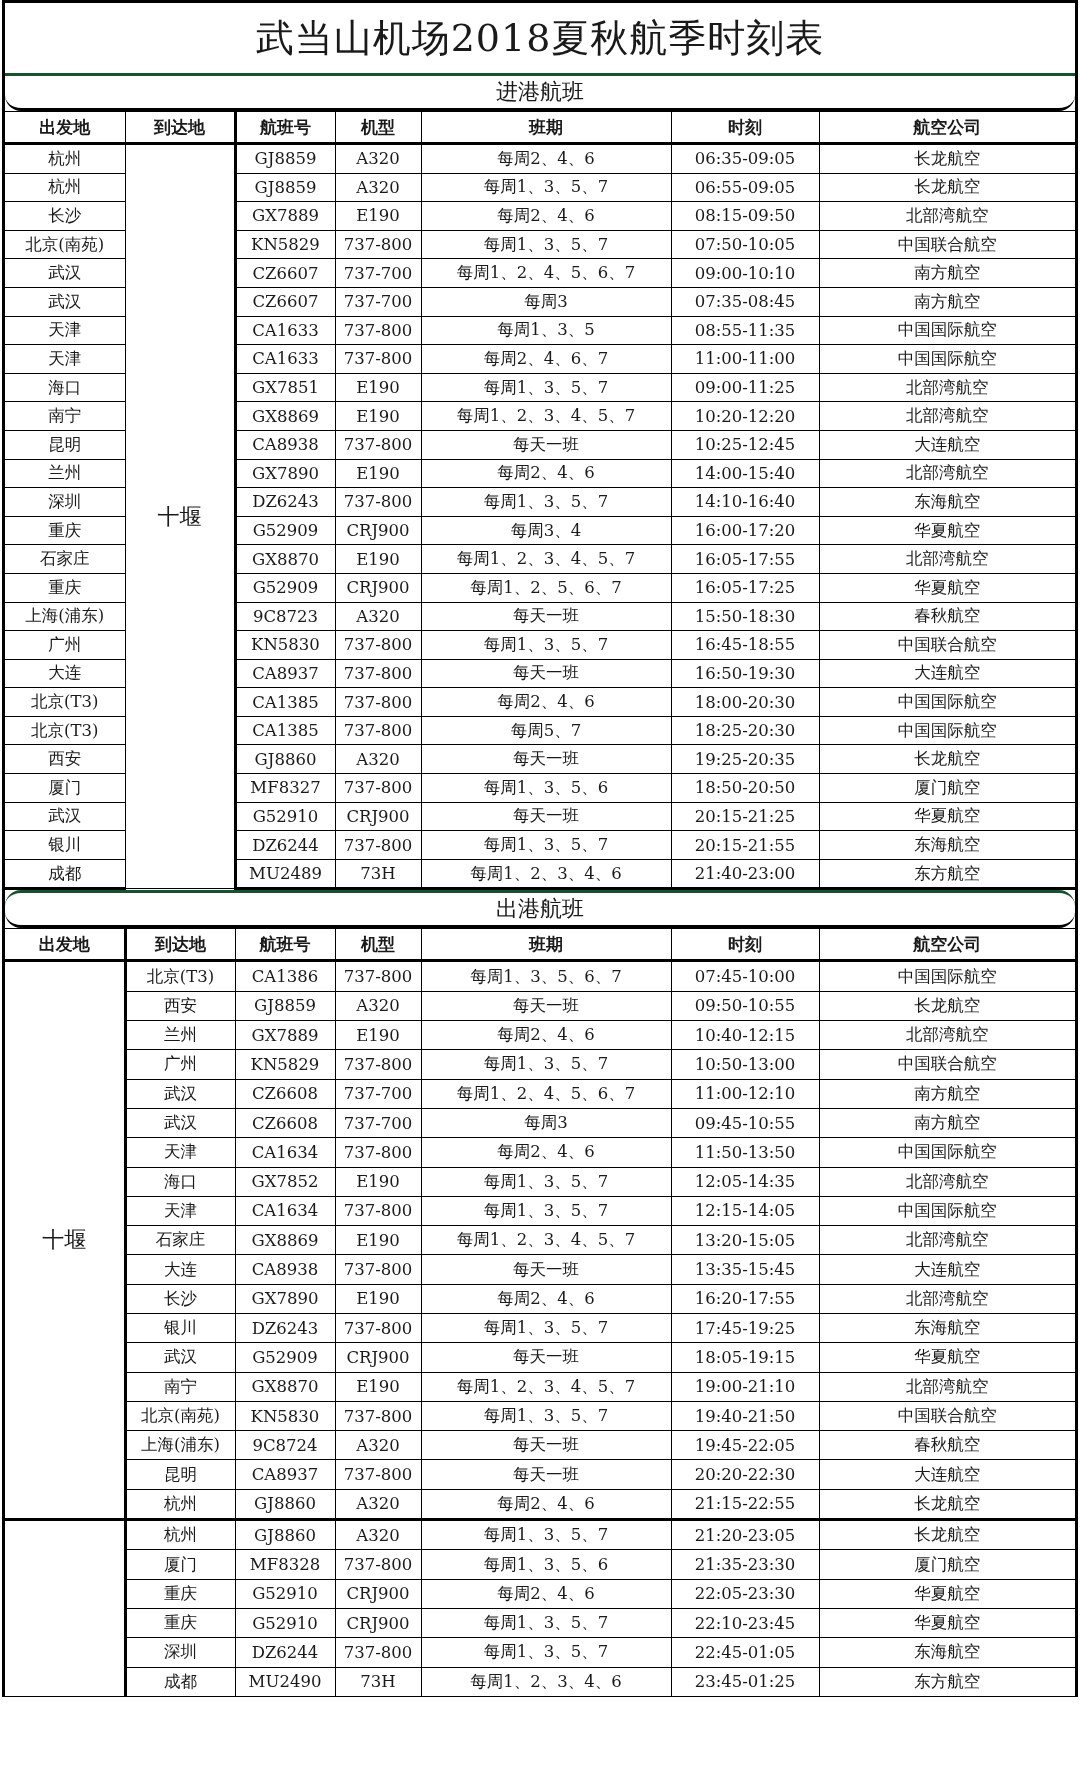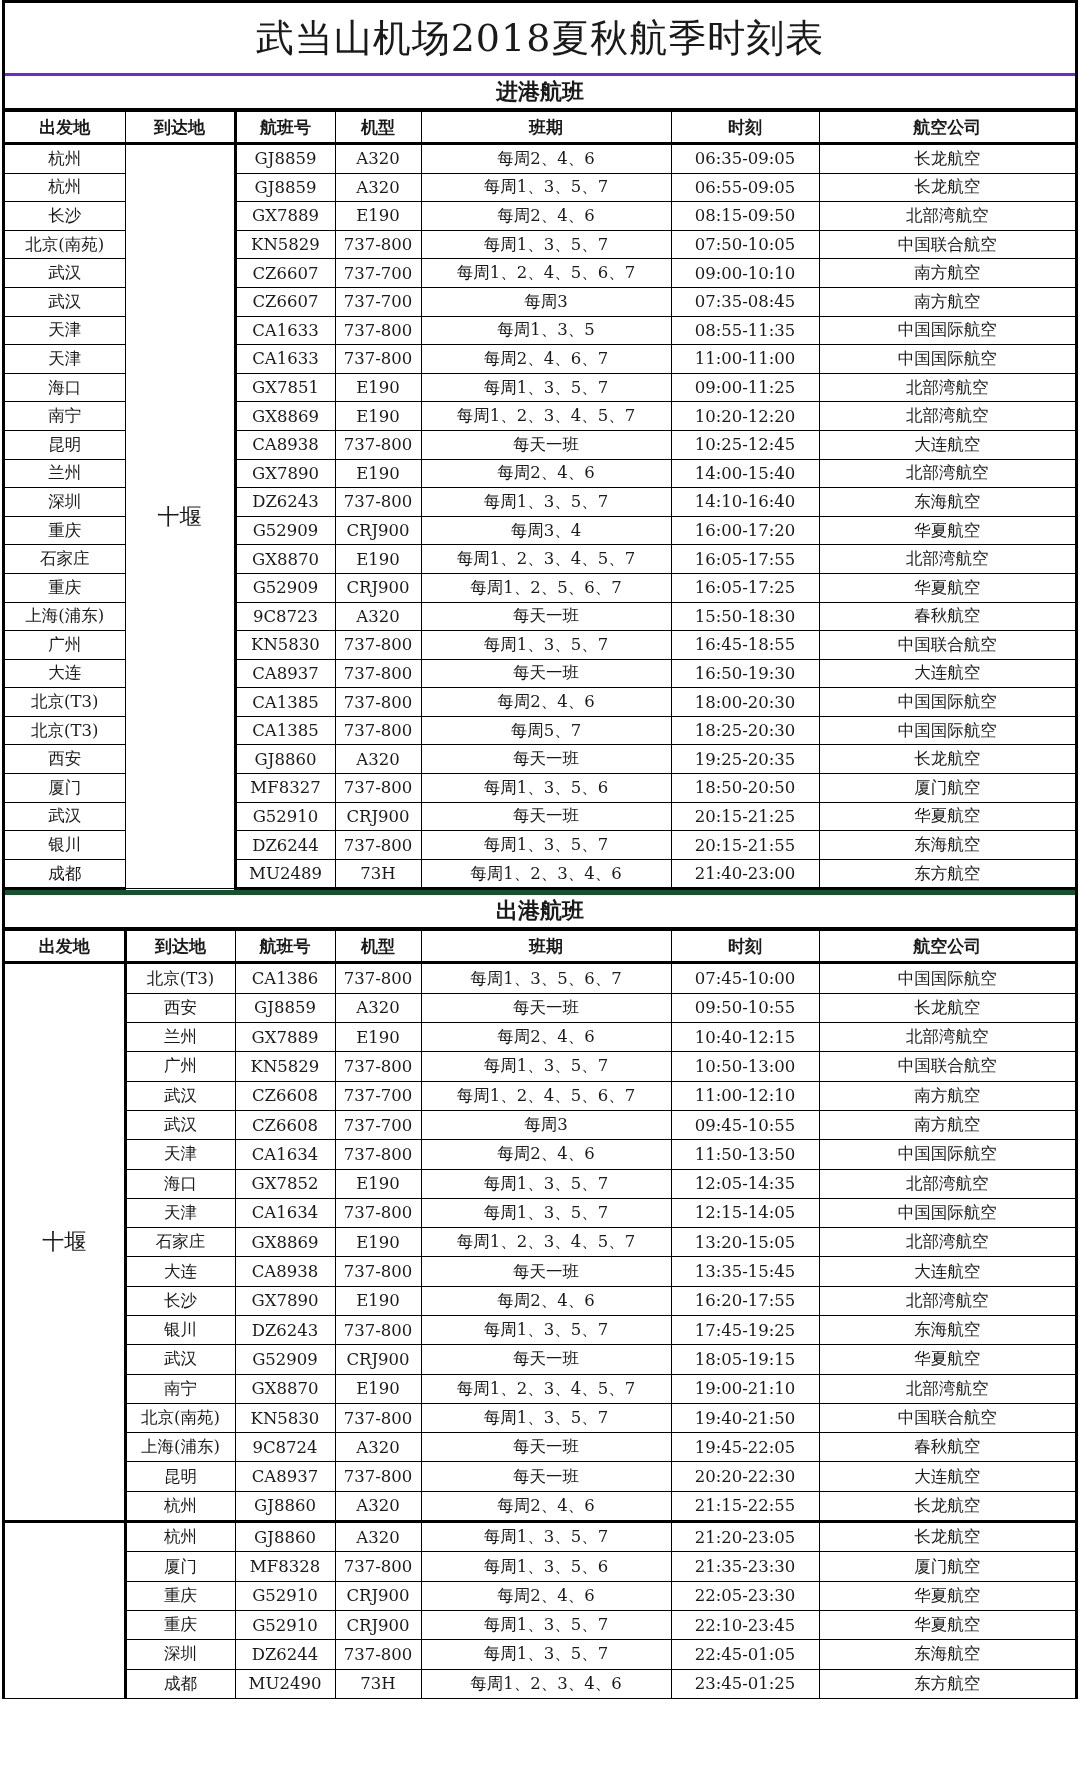--- a/index.html
+++ b/index.html
@@ -1,20 +1,20 @@
 <!DOCTYPE html>
 <html><head>
 <meta charset="utf-8">
 <style>
   html, body { margin:0; padding:0; background:#ffffff; }
   body { width:1080px; height:1782px; overflow:hidden; font-family:"DejaVu Serif","Liberation Serif",serif; color:#1a1a1a; }
   .sheet { position:relative; width:1076px; margin-left:2px; border-left:3px solid #000; border-right:3px solid #000; box-sizing:border-box; }
-  .title { height:70px; border-top:3px solid #000; border-bottom:3px solid #6d28d9; display:flex; align-items:center; justify-content:center; font-size:38px; letter-spacing:1px; }
-  .section { height:32px; border-bottom:3px solid #000; display:flex; align-items:center; justify-content:center; font-family:"DejaVu Sans","Liberation Sans",sans-serif; font-weight:bold; font-size:22px; }
-  .section.out { border-top:5px solid #14532d; }
+  .title { height:70px; border-top:3px solid #000; border-bottom:3px solid #14532d; display:flex; align-items:center; justify-content:center; font-size:38px; letter-spacing:1px; }
+  .section { height:32px; border-bottom:3px solid #000; display:flex; align-items:center; justify-content:center; font-family:"DejaVu Sans","Liberation Sans",sans-serif; font-weight:normal; font-size:22px;border-radius:16px; }
+  .section.out { border-top:3px solid #14532d; }
   table { border-collapse:collapse; width:100%; table-layout:fixed; }
   th, td { border:1.5px solid #000; text-align:center; padding:0; overflow:hidden; white-space:nowrap; }
   th { height:30px; font-family:Liberation Mono, monospace; font-weight:bold; font-size:17px; border-bottom:3px solid #000; }
   td { height:27.6px; font-size:16.5px; }
   th.c1,td.c1 { border-left:none; }
   th.c7,td.c7 { border-right:none; }
   th.sep, td.sep { border-right:3px solid #000; }
   td.merged { vertical-align:middle; font-size:22px; }
   .out-table td { height:28.3px; }
   tr.thick-top td { border-top:3px solid #000; }

